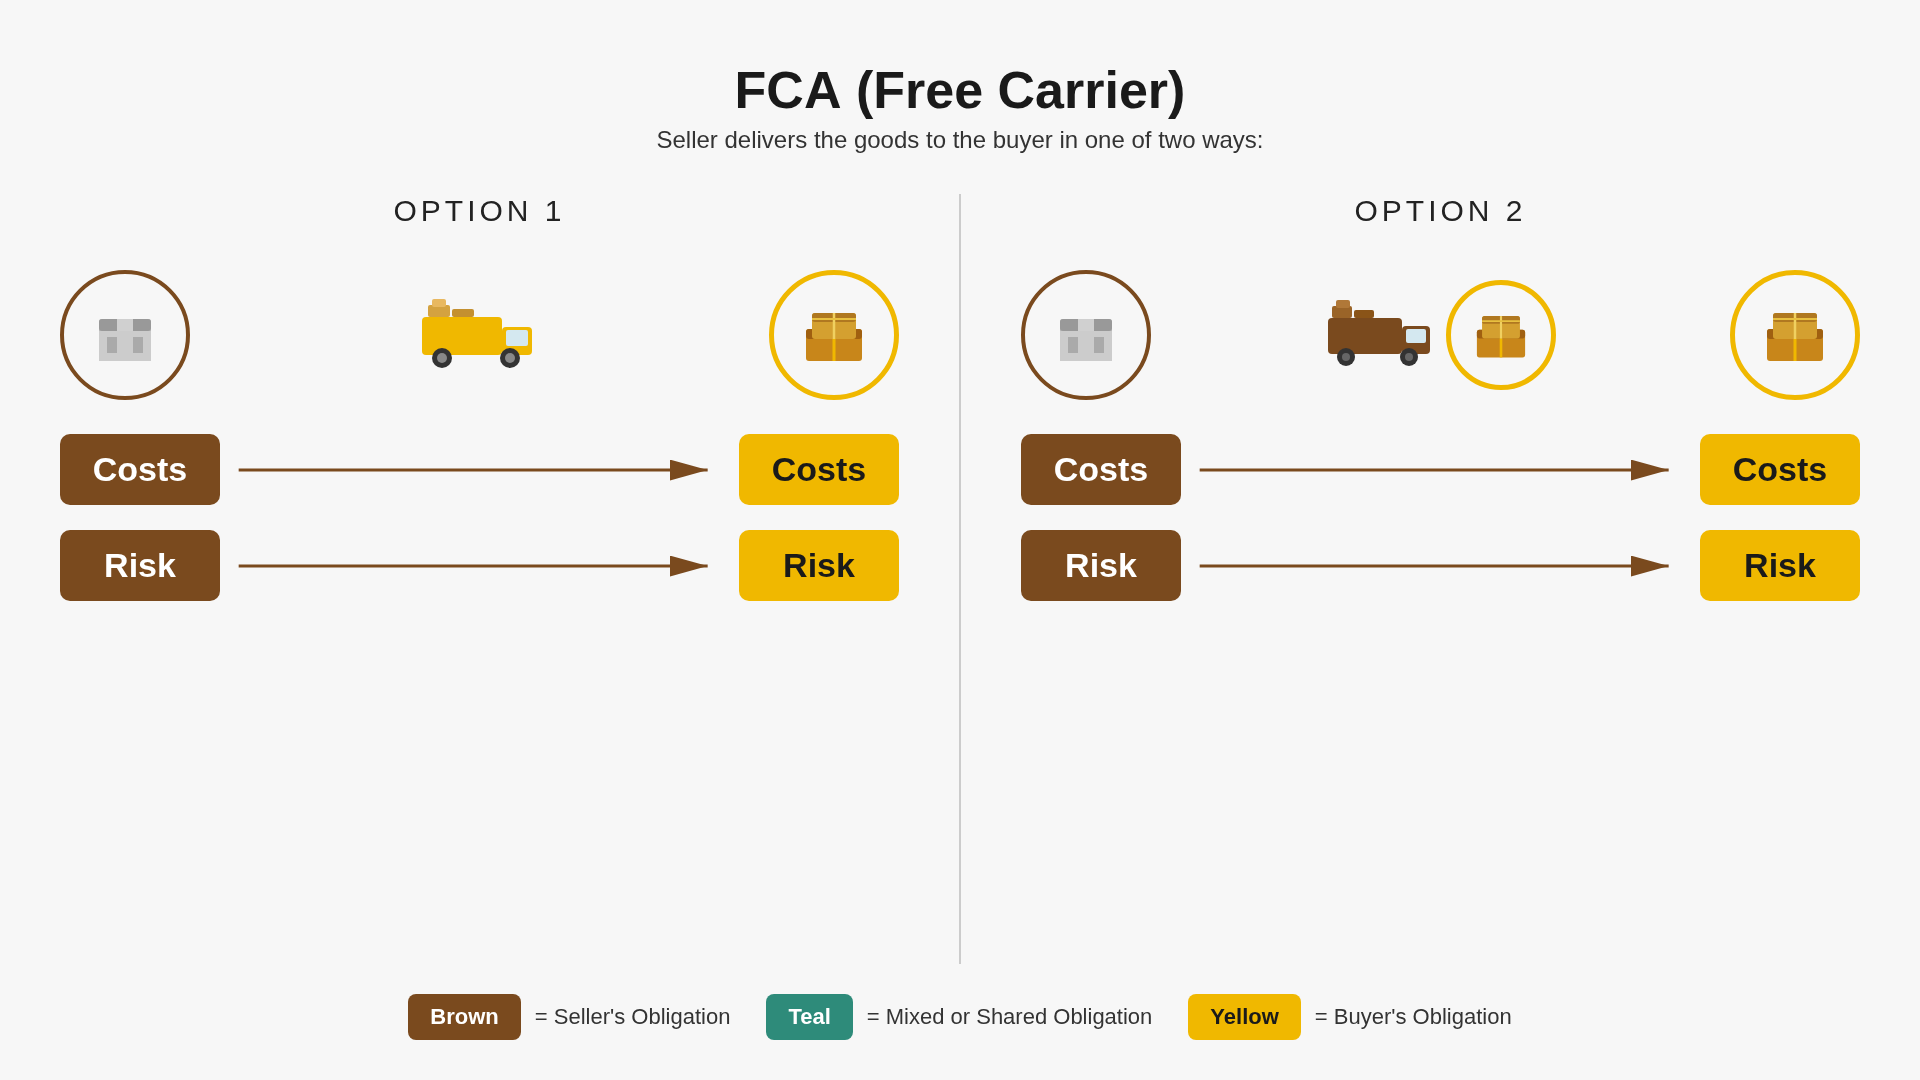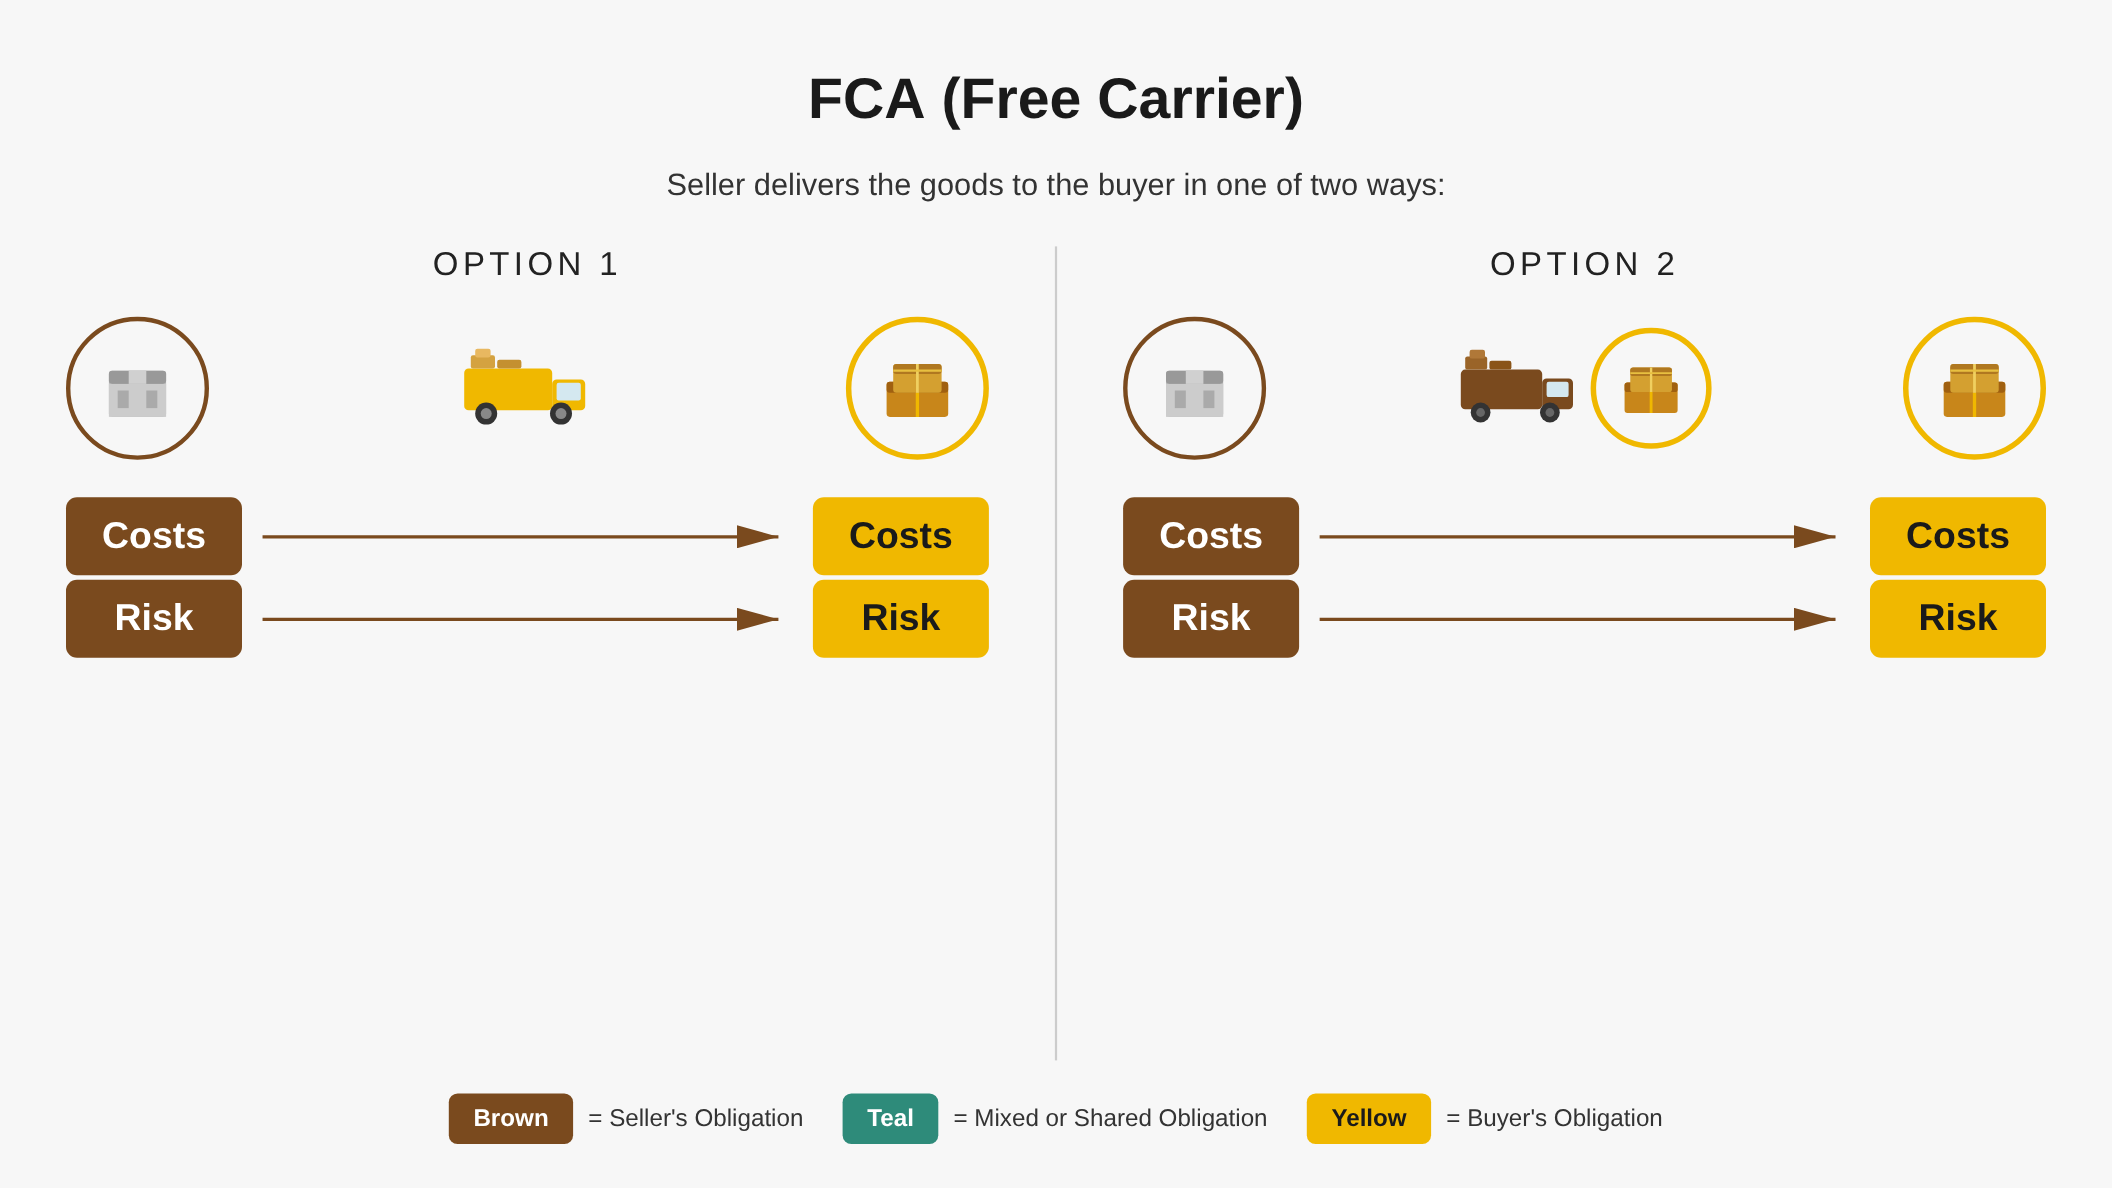--- a/index.html
+++ b/index.html
@@ -14,22 +14,22 @@
       align-items: center;
     }
     .page-title {
       margin-top: 60px;
       font-size: 52px;
       color: #1a1a1a;
       text-align: right;
     }
     .page-title span.bold { font-weight: 900; }
     .subtitle {
-      margin-top: 32px;
-      font-size: 28px;
+      margin-top: 6px;
+      font-size: 24px;
       color: #333;
       text-align: left;
     }
     .main-content {
       display: flex;
       flex-direction: row;
       width: 100%;
       flex: 1;
       margin-top: 20px;
     }
@@ -45,21 +45,21 @@
       width: 2px;
       background: #ccc;
       margin: 20px 0;
       align-self: stretch;
     }
     .option-title {
       font-size: 30px;
       font-weight: 400;
       letter-spacing: 4px;
       color: #222;
-      margin-bottom: 30px;
+      margin-bottom: 42px;
       text-transform: uppercase;
     }
     .diagram-row {
       display: flex;
       align-items: center;
       width: 100%;
       justify-content: space-between;
       margin-bottom: 10px;
       position: relative;
     }
@@ -86,21 +86,21 @@
       justify-content: center;
       padding: 0 10px;
       position: relative;
       height: 130px;
     }
     
     .labels-section {
       width: 100%;
       display: flex;
       flex-direction: column;
-      gap: 4px;
+      gap: 25px;
       margin-top: 24px;
     }
     .label-row {
       display: flex;
       align-items: center;
       width: 100%;
     }
     .label-box {
       min-width: 160px;
       padding: 16px 28px;

